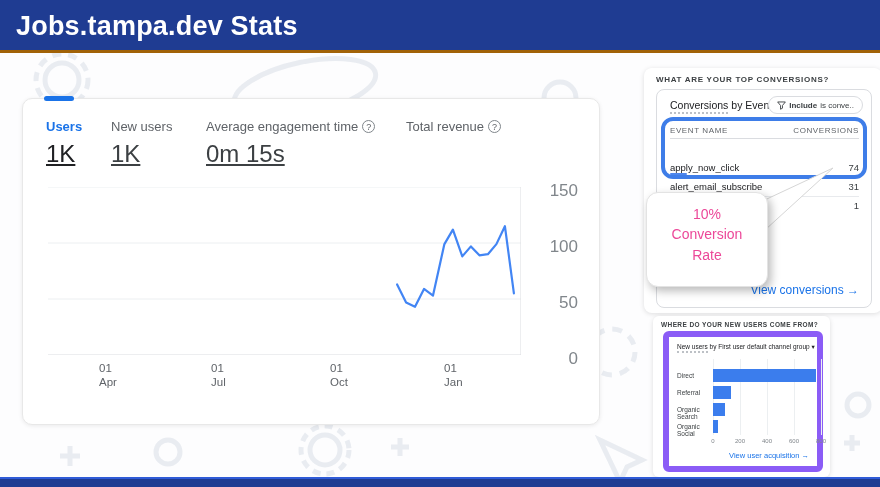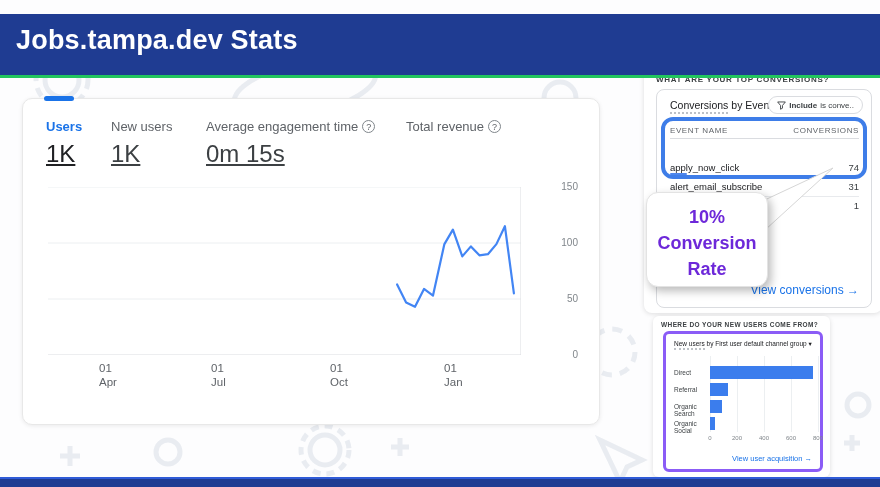--- a/index.html
+++ b/index.html
@@ -1,66 +1,66 @@
 <!DOCTYPE html>
 <html><head>
 <meta charset="utf-8">
 <style>
   html,body{margin:0;padding:0;background:#ffffff;}
   *{box-sizing:border-box;font-family:"Liberation Sans",sans-serif;}
   #slide{position:relative;width:880px;height:487px;background:#fdfdfe;overflow:hidden;}
 
   
-  .topbar{position:absolute;left:0;top:0;width:880px;height:64px;background:#1f3c92;border-bottom:3px solid #22c55e;z-index:10;margin-top:14px;}
+  .topbar{position:absolute;left:0;top:0;width:880px;height:53px;background:#1f3c92;border-bottom:3px solid #a16207;z-index:10;}
   .topbar h1{margin:0;padding:0 0 0 16px;line-height:52px;font-size:27px;font-weight:700;color:#ffffff;letter-spacing:.2px;}
   .bottombar{position:absolute;left:0;bottom:0;width:880px;height:10px;background:#1f3c92;border-top:2px solid #2f5bd7;z-index:10;}
 
   
   .doodles{position:absolute;left:0;top:0;width:880px;height:487px;z-index:0;}
 
   
   .ga-card{position:absolute;left:22px;top:98px;width:578px;height:327px;background:#ffffff;border:1px solid #e8e8e8;border-radius:10px;box-shadow:0 1px 4px rgba(0,0,0,.08);z-index:2;}
   .tab-indicator{position:absolute;left:21px;top:-3px;width:30px;height:5px;border-radius:3px;background:#1a73e8;}
   .metric{position:absolute;top:20px;}
   .metric .mlabel{font-size:13px;color:#5f6368;display:flex;align-items:center;gap:4px;}
   .metric.active .mlabel{color:#1a73e8;font-weight:700;}
   .metric .mvalue{margin-top:6px;font-size:24px;color:#3c4043;text-decoration:underline;}
   .metric.active .mvalue{color:#202124;}
   .m0{left:23px;} .m1{left:88px;} .m2{left:183px;} .m3{left:383px;}
   .help{display:inline-flex;align-items:center;justify-content:center;width:13px;height:13px;border:1px solid #80868b;border-radius:50%;font-size:9px;color:#5f6368;cursor:pointer;}
 
   
   .linechart{position:absolute;left:25px;top:88px;width:473px;height:168px;}
-  .ytick{position:absolute;left:505px;width:50px;text-align:right;font-size:10px;color:#80868b;}
+  .ytick{position:absolute;left:505px;width:50px;text-align:right;font-size:17px;color:#80868b;}
   .xtick{position:absolute;width:60px;font-size:11.5px;color:#5f6368;line-height:1.25;top:262px;}
 
   
   .conv-panel{position:absolute;left:644px;top:68px;width:238px;height:245px;background:#ffffff;border-radius:8px;box-shadow:0 1px 5px rgba(0,0,0,.13);z-index:2;}
   .panel-h{position:absolute;left:12px;top:7px;font-size:8px;font-weight:700;color:#3c4043;letter-spacing:.7px;}
   .conv-card{position:absolute;left:12px;top:21px;width:216px;height:219px;border:1px solid #dadce0;border-radius:8px;background:#fff;}
   .conv-title{position:absolute;left:13px;top:9px;font-size:10.5px;color:#202124;}
   .dotted-u{border-bottom:2px dotted #bdc1c6;padding-bottom:1px;}
   .chip{position:absolute;right:8px;top:6px;height:18px;display:flex;align-items:center;gap:3px;padding:0 8px;border:1px solid #dadce0;border-radius:10px;font-size:8px;color:#3c4043;background:#fff;cursor:pointer;}
   .chip b{font-weight:700;}
   .thead{position:absolute;left:13px;right:12px;top:33px;height:16px;border-bottom:1px solid #dadce0;font-size:8px;letter-spacing:.6px;color:#5f6368;}
   .thead .c1{position:absolute;left:0;top:3px;} .thead .c2{position:absolute;right:0;top:3px;}
   .crow{position:absolute;left:13px;right:12px;height:19px;border-bottom:1px solid #e8eaed;font-size:9.5px;color:#202124;}
   .crow .nm{position:absolute;left:0;top:3px;} .crow .vl{position:absolute;right:0;top:3px;color:#3c4043;}
   .crow .cbar{position:absolute;left:0;bottom:2px;height:2.5px;background:#4e86ec;border-radius:1px;}
   .r0{top:50px;} .r1{top:69px;} .r2{top:88px;} .r3{top:107px;border-bottom:none;}
   .highlight-box{position:absolute;left:17px;top:49px;width:206px;height:62px;border:4px solid #3e7de8;border-radius:12px;z-index:4;pointer-events:none;}
   .conv-link{position:absolute;right:12px;bottom:10px;font-size:12px;font-weight:500;color:#1a73e8;cursor:pointer;}
   .callout{position:absolute;left:2px;top:124px;width:122px;height:95px;background:#fff;border:1px solid #e3e3e3;border-radius:12px;box-shadow:3px 4px 10px rgba(0,0,0,.28);z-index:6;text-align:center;padding-top:11px;}
-  .callout div{font-size:18px;font-weight:700;color:#6d28d9;line-height:1.45;}
+  .callout div{font-size:14px;font-weight:400;color:#ec4899;line-height:1.45;}
   .tailsvg{position:absolute;left:0;top:0;width:238px;height:245px;z-index:5;pointer-events:none;}
 
   
   .acq-panel{position:absolute;left:653px;top:316px;width:177px;height:161px;background:#ffffff;border-radius:6px;box-shadow:0 1px 5px rgba(0,0,0,.13);z-index:2;}
   .acq-h{position:absolute;left:8px;top:5px;font-size:6.5px;font-weight:700;color:#3c4043;letter-spacing:.4px;}
-  .acq-card{position:absolute;left:10px;top:15px;width:160px;height:141px;border:3px solid #8b5cf6;border-radius:6px;background:#fff;}
+  .acq-card{position:absolute;left:10px;top:15px;width:160px;height:141px;border:6px solid #8b5cf6;border-radius:6px;background:#fff;}
   .acq-title{position:absolute;left:8px;top:6px;font-size:6.5px;color:#202124;cursor:pointer;}
   .gridv{position:absolute;top:22px;height:76px;width:1px;background:#eceff1;}
   .brow-label{position:absolute;left:8px;width:34px;font-size:6.5px;color:#3c4043;}
   .hbar{position:absolute;left:44px;height:13px;background:#3b7ded;}
   .btick{position:absolute;top:101px;width:20px;margin-left:-10px;text-align:center;font-size:6px;color:#80868b;}
   .acq-link{position:absolute;right:8px;bottom:6px;font-size:7.5px;font-weight:500;color:#1a73e8;cursor:pointer;}
 </style>
 </head>
 <body>
 

